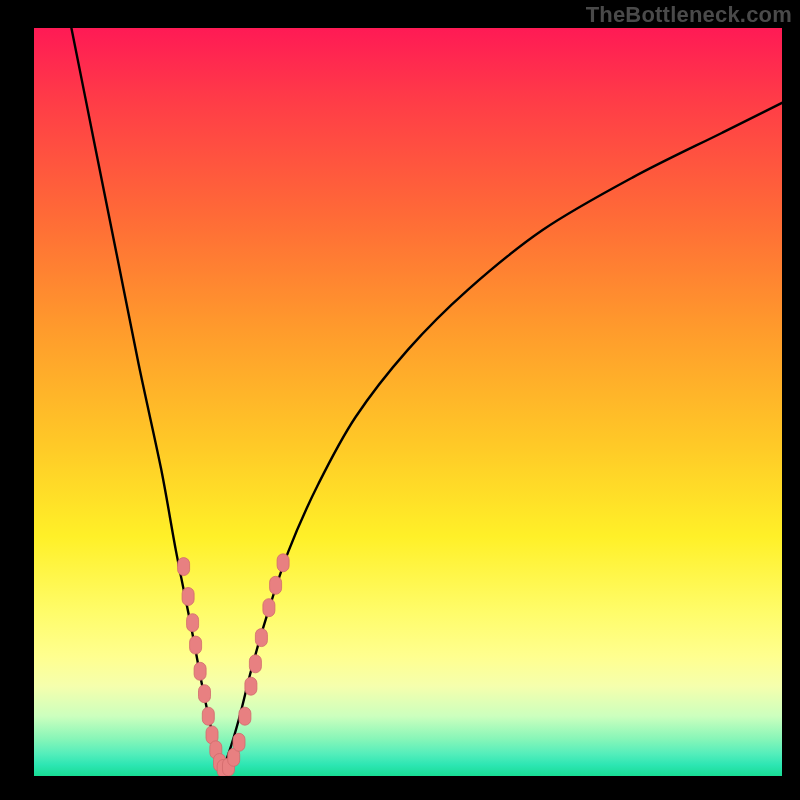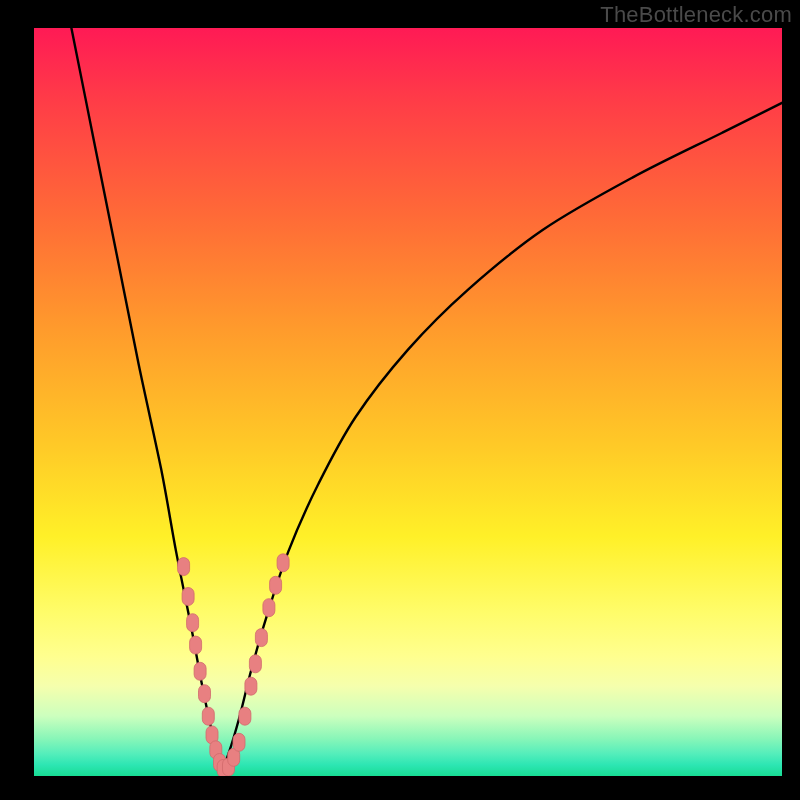--- a/index.html
+++ b/index.html
@@ -54,21 +54,21 @@
     width: 748px;
     height: 748px;
     pointer-events: none;
   }
   .watermark {
     position: absolute;
     top: 2px;
     right: 8px;
     color: #4a4a4a;
     font-size: 22px;
-    font-weight: 400;
+    font-weight: 700;
     letter-spacing: 0.2px;
     user-select: none;
   }
   .overlay-points {
     position: absolute;
     left: 0; top: 0;
     width: 748px;
     height: 748px;
   }
 </style>

